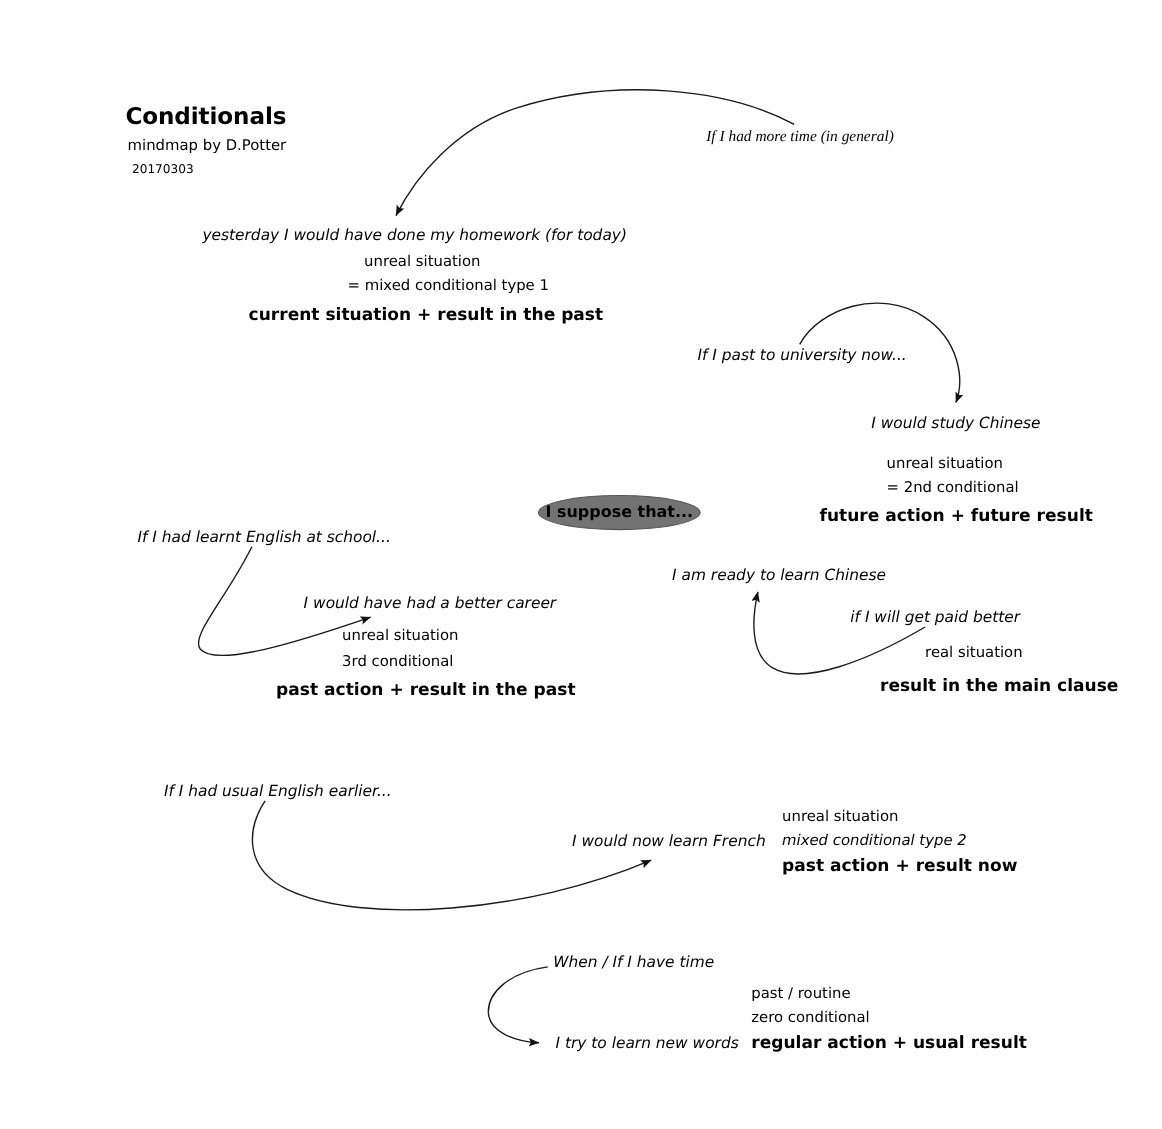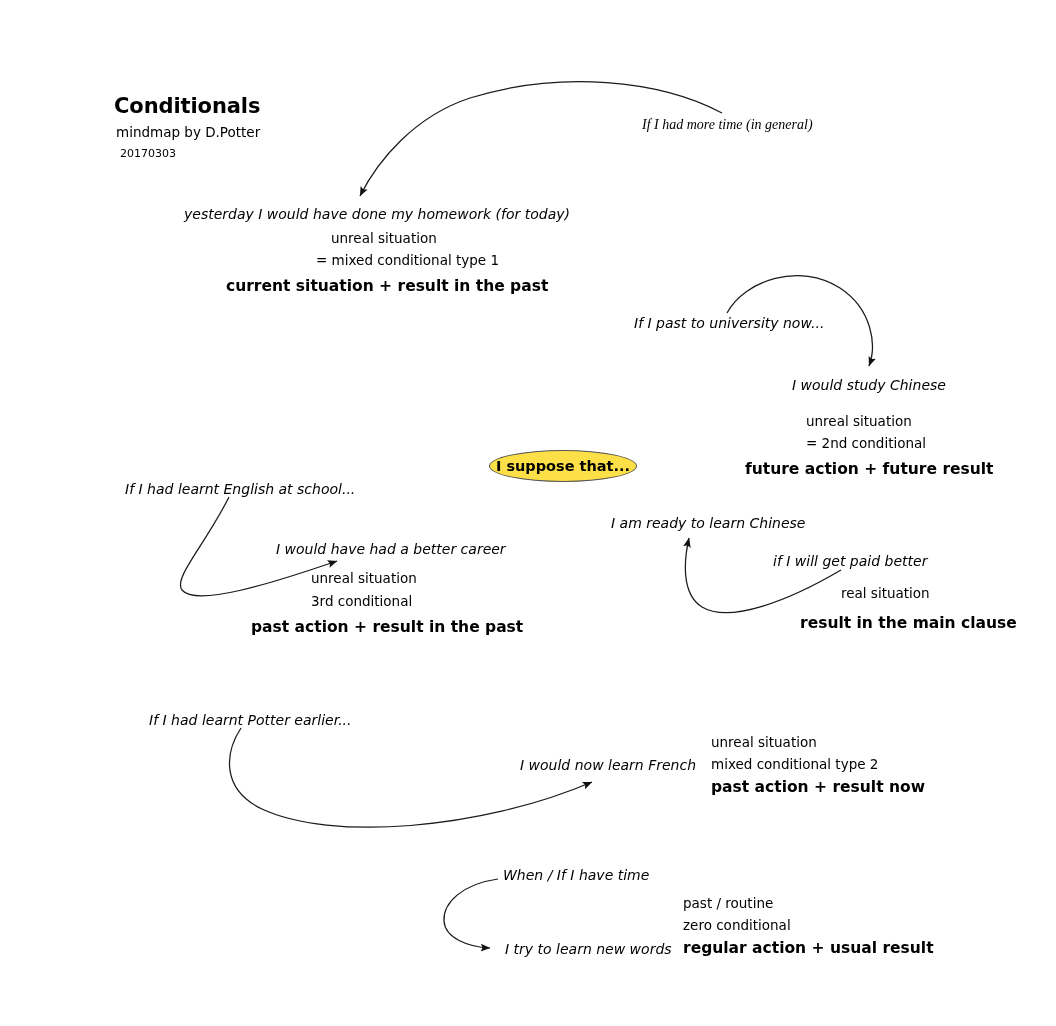--- a/index.html
+++ b/index.html
@@ -57,21 +57,21 @@
     font-weight: bold;
   }
   
   .ellipse-node {
     position: absolute;
     display: flex;
     align-items: center;
     justify-content: center;
     border: 1px solid #555555;
     border-radius: 50%;
-    background: #fde047;
+    background: #737373;
     box-sizing: border-box;
   }
   .ellipse-node span {
     font-size: 14.5px;
     font-weight: bold;
     white-space: nowrap;
   }
 </style>
 </head>
 <body>
@@ -122,24 +122,24 @@
   <div class="lbl italic" style="left:276px; top:542px;">I would have had a better career</div>
   <div class="lbl plain" style="left:311px; top:572px;">unreal situation</div>
   <div class="lbl plain" style="left:311px; top:595px;">3rd conditional</div>
   <div class="lbl bold" style="left:251px; top:620px;">past action + result in the past</div>
 
   <div class="lbl italic" style="left:611px; top:516px;">I am ready to learn Chinese</div>
   <div class="lbl italic" style="left:773px; top:554px;">if I will get paid better</div>
   <div class="lbl plain" style="left:841px; top:587px;">real situation</div>
   <div class="lbl bold" style="left:800px; top:616px;">result in the main clause</div>
 
-  <div class="lbl italic" style="left:149px; top:713px;">If I had learnt Potter earlier...</div>
+  <div class="lbl italic" style="left:149px; top:713px;">If I had usual English earlier...</div>
   <div class="lbl italic" style="left:520px; top:758px;">I would now learn French</div>
   <div class="lbl plain" style="left:711px; top:736px;">unreal situation</div>
-  <div class="lbl plain" style="left:711px; top:758px;">mixed conditional type 2</div>
+  <div class="lbl plain" style="left:711px; top:758px;font-style:italic;">mixed conditional type 2</div>
   <div class="lbl bold" style="left:711px; top:780px;">past action + result now</div>
 
   <div class="lbl italic" style="left:503px; top:868px;">When / If I have time</div>
   <div class="lbl italic" style="left:505px; top:942px;">I try to learn new words</div>
   <div class="lbl plain" style="left:683px; top:897px;">past / routine</div>
   <div class="lbl plain" style="left:683px; top:919px;">zero conditional</div>
   <div class="lbl bold" style="left:683px; top:941px;">regular action + usual result</div>
 
 </div>
 

